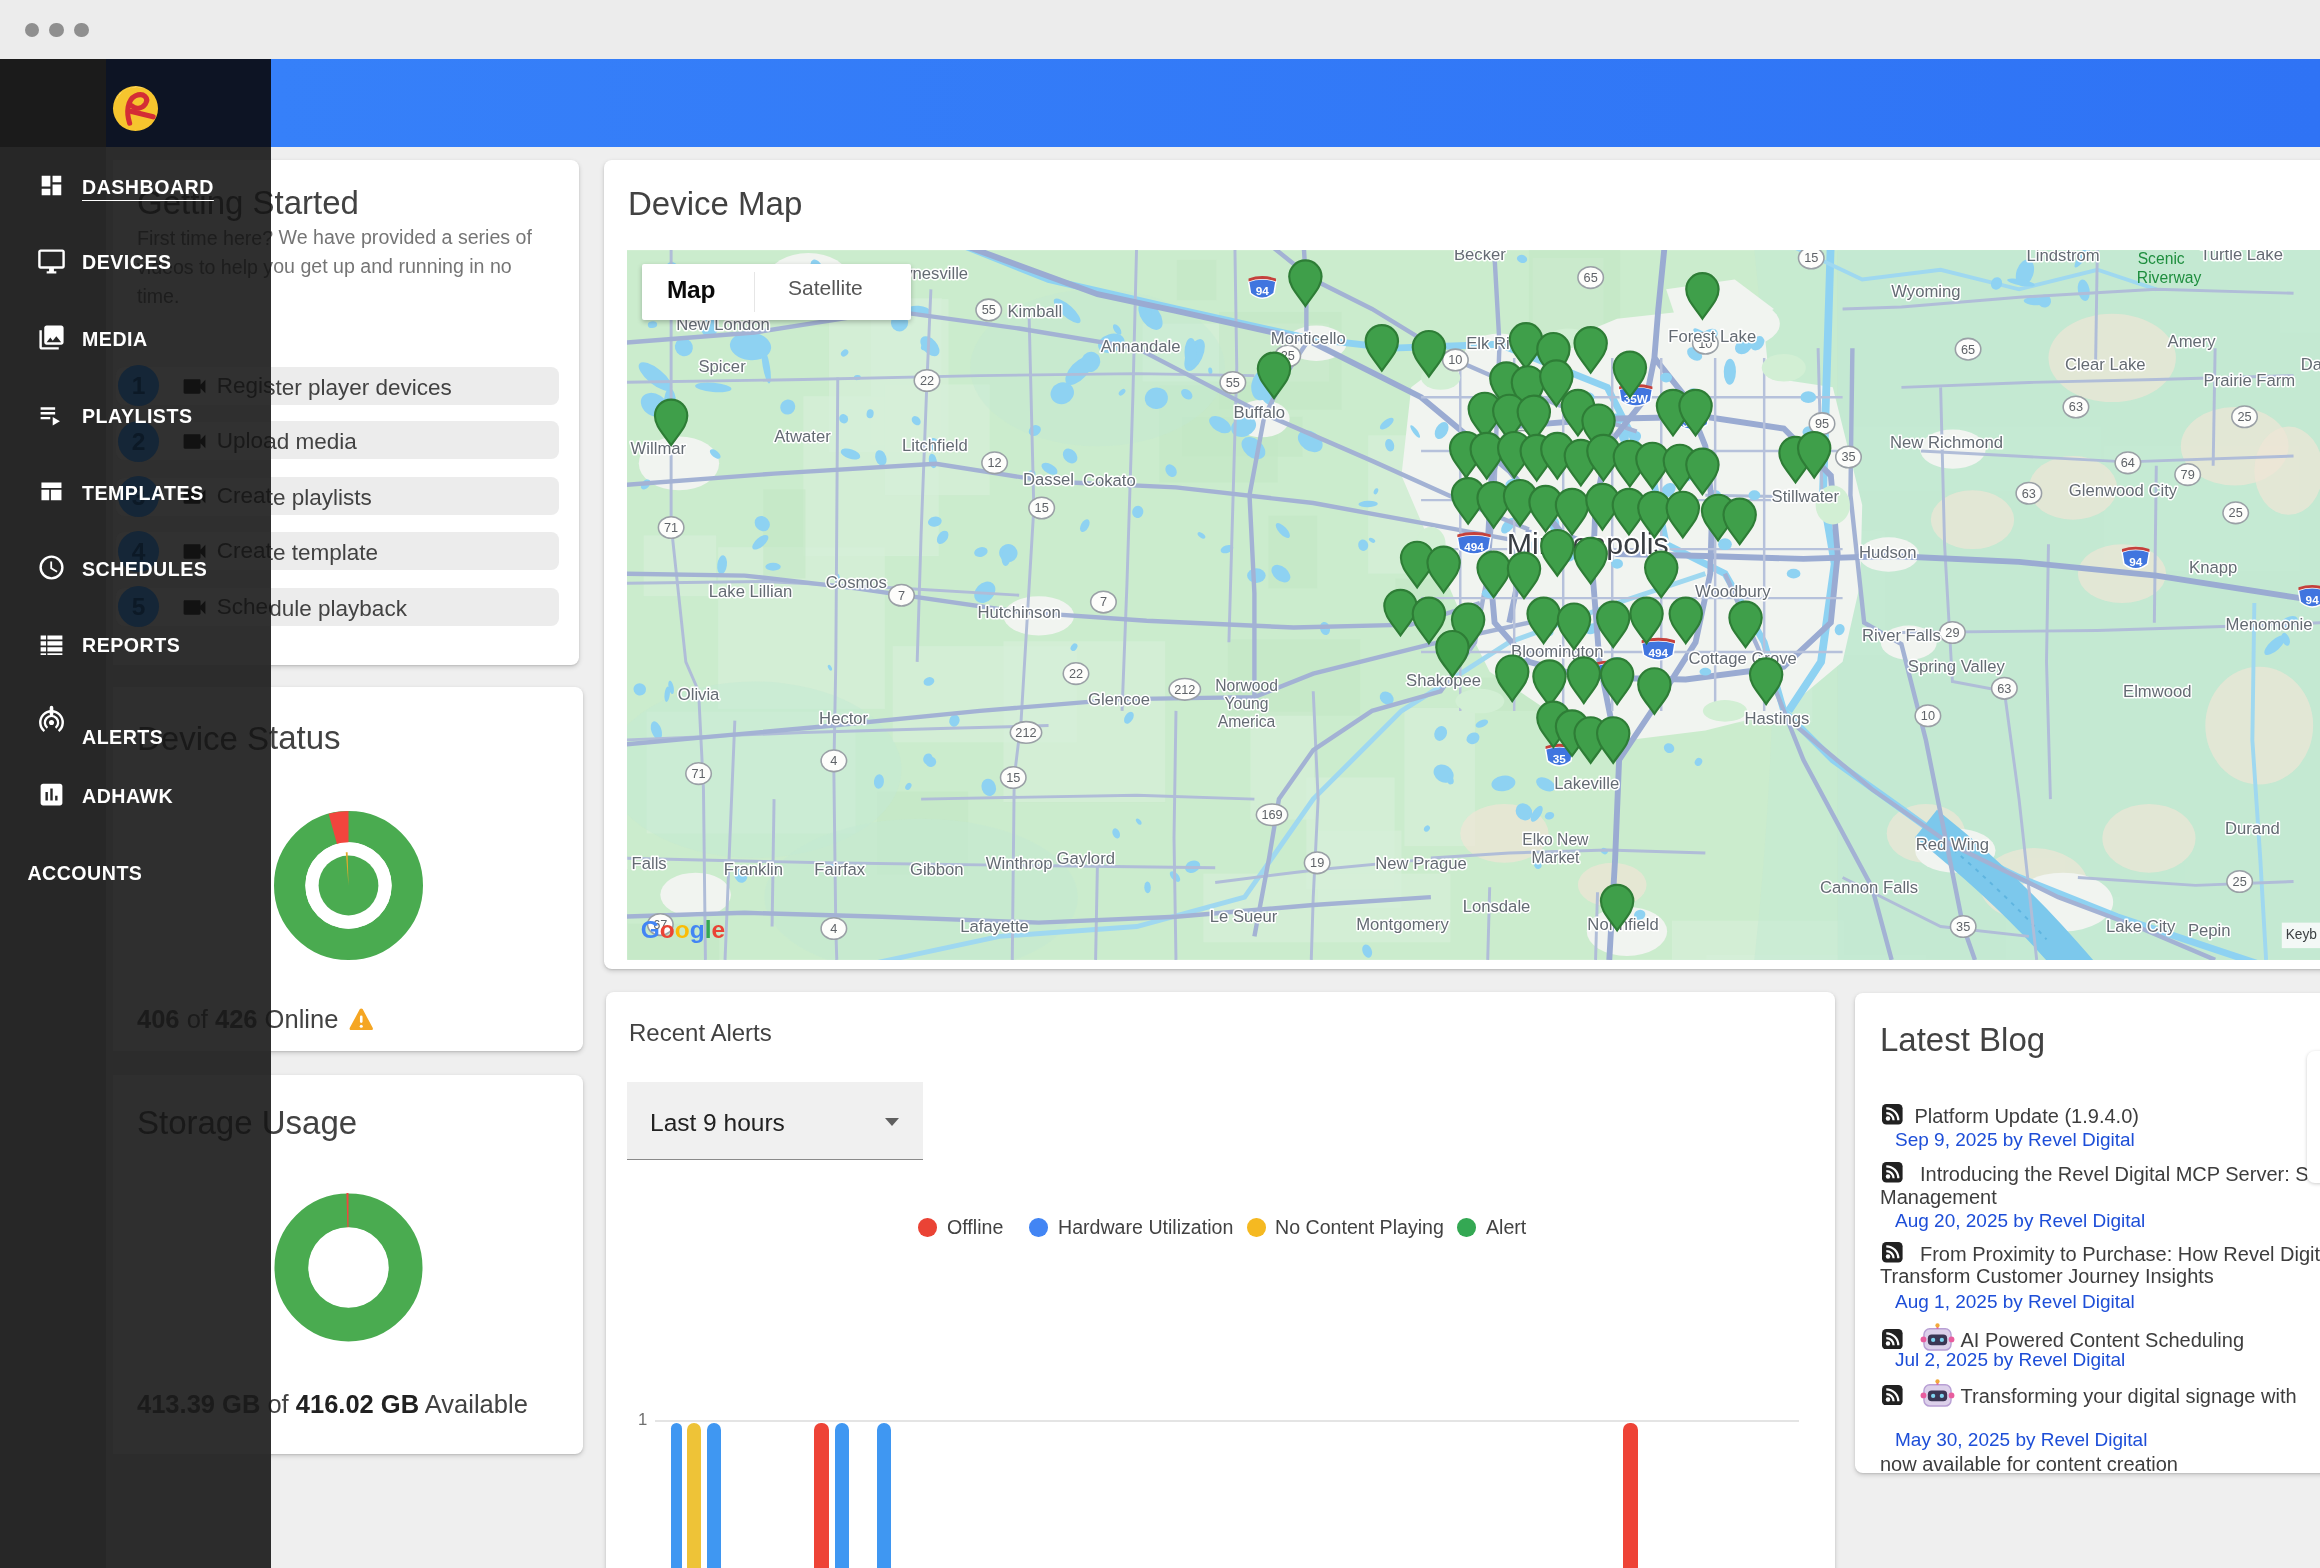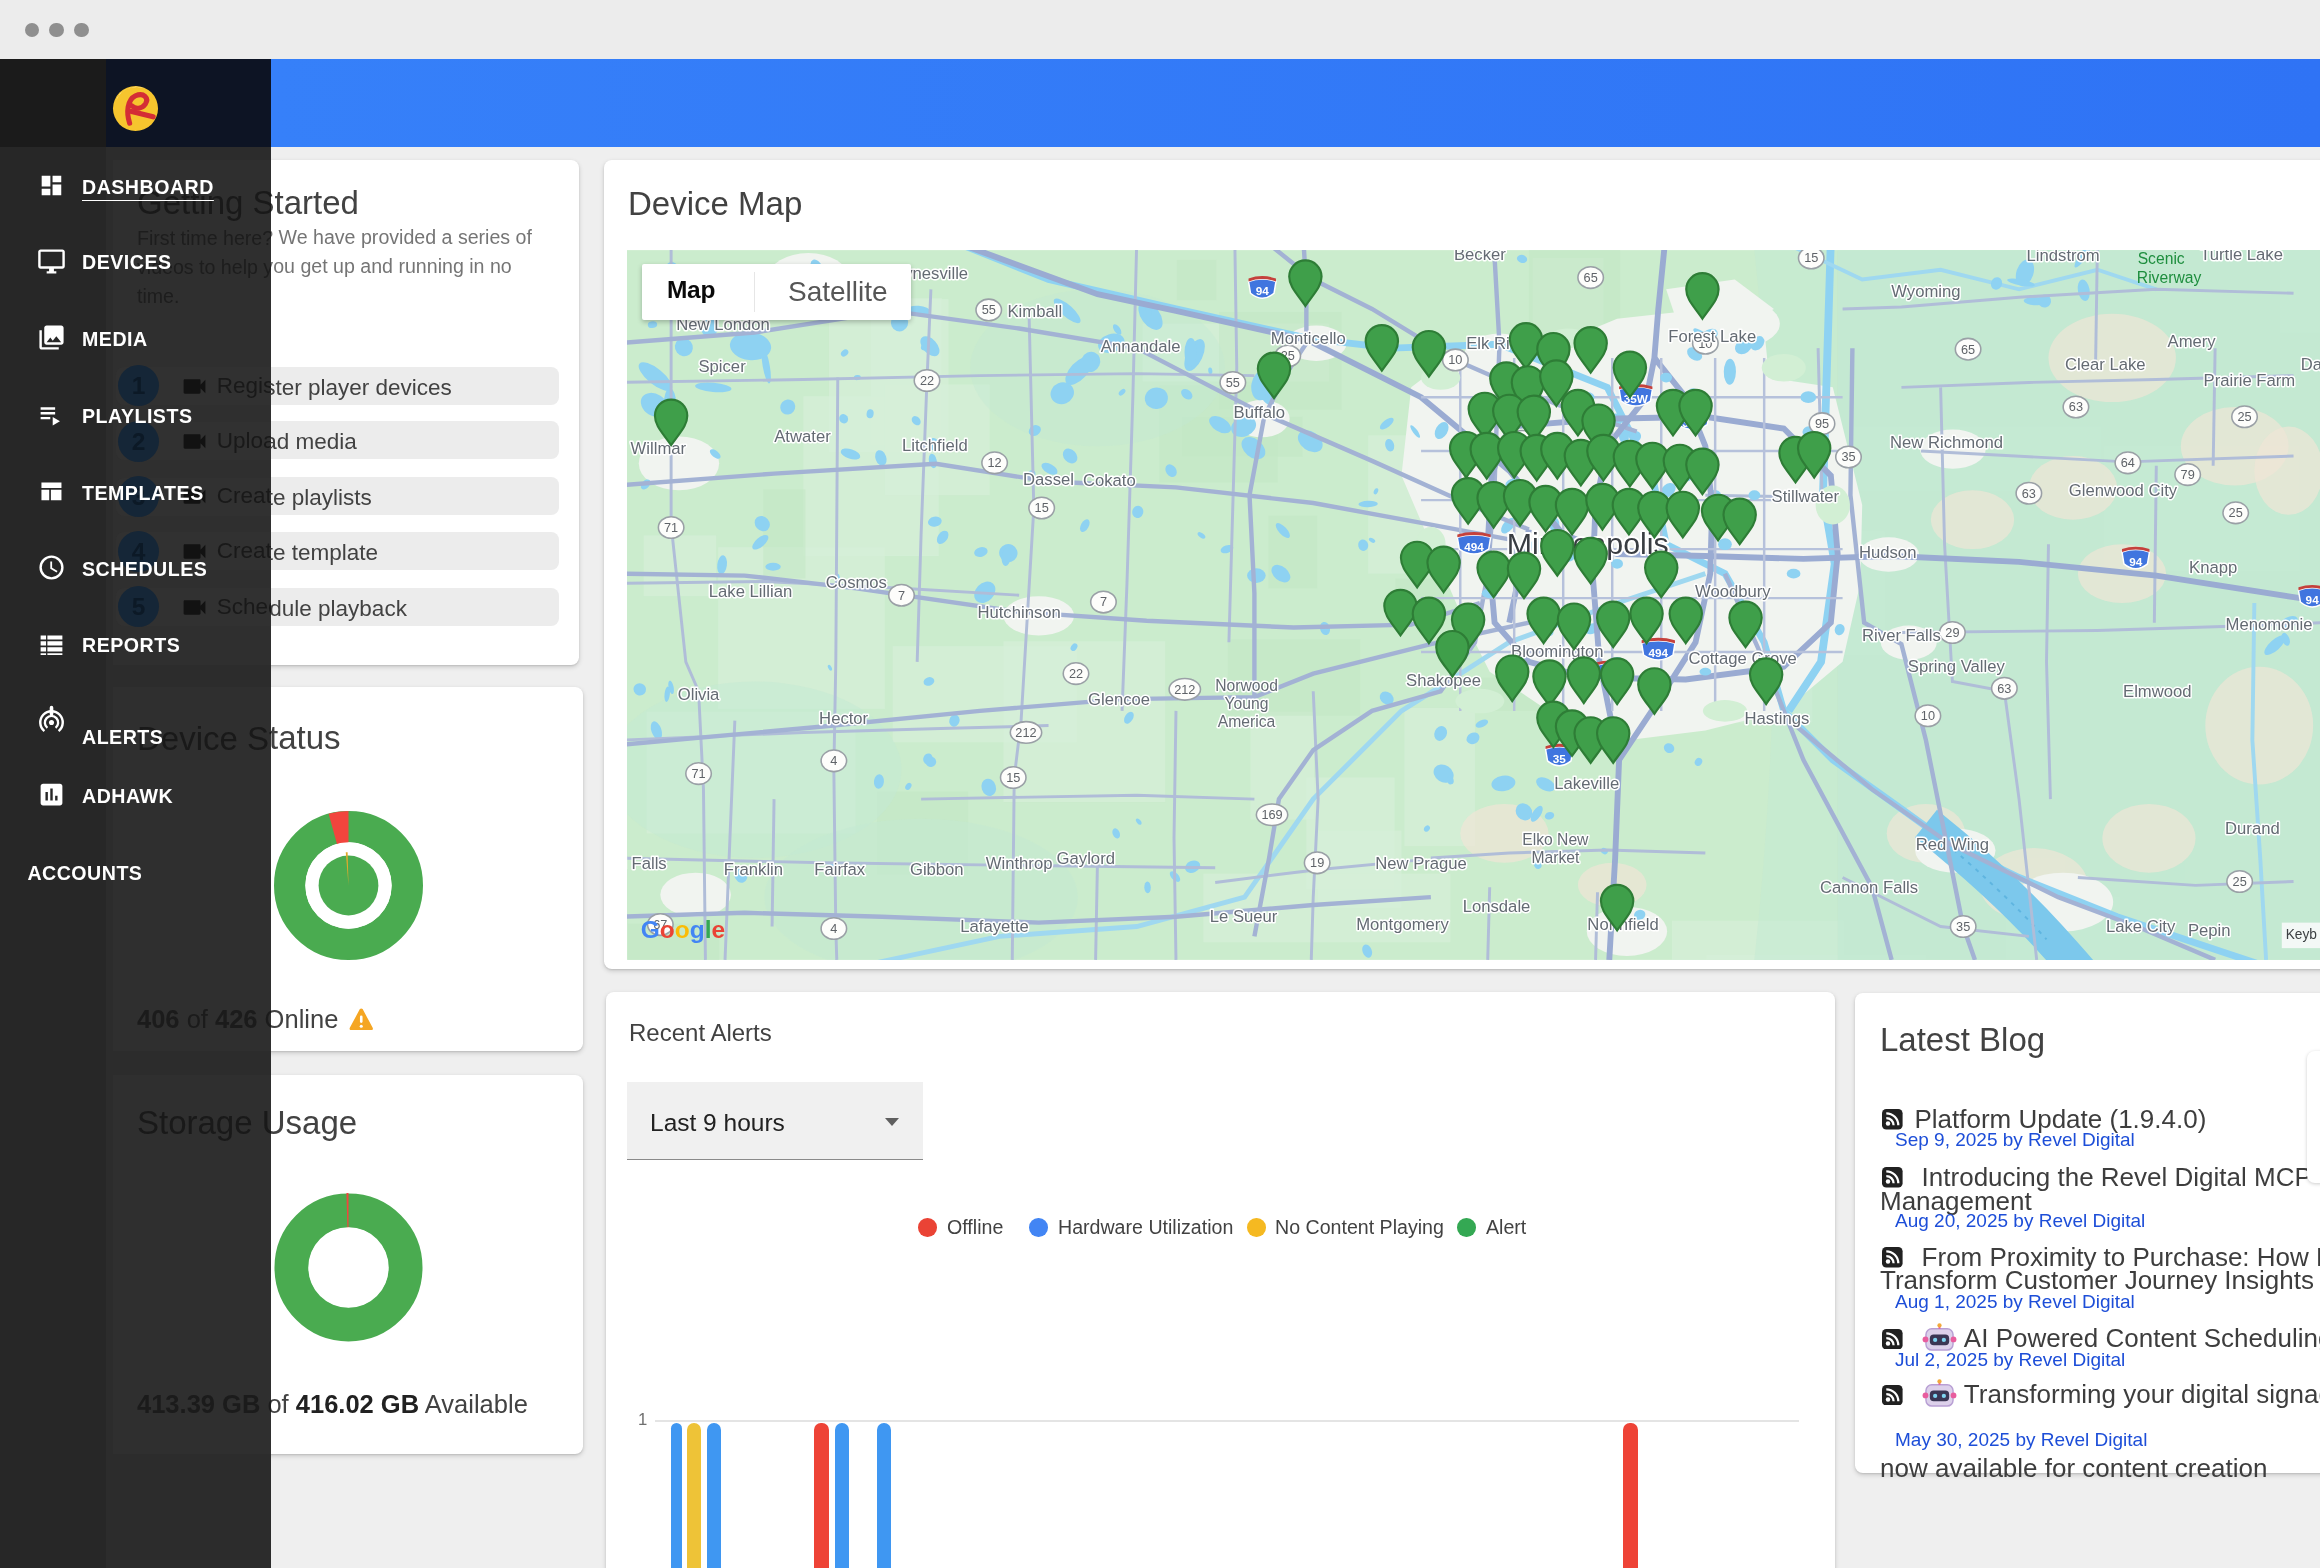--- a/index.html
+++ b/index.html
@@ -11,21 +11,21 @@
 .gr{position:absolute;left:116px;width:155px;height:38px;border-radius:7.8px 0 0 7.8px;background:#313131;}
 .gc{position:absolute;left:118px;width:41px;height:41px;border-radius:50%;background:#152637;color:#0c1926;font-size:24.5px;font-weight:bold;text-align:center;line-height:41px;}
 .gt{position:absolute;left:180px;font-size:22.5px;color:#191919;white-space:nowrap;}
 .cam{width:29px;height:29px;vertical-align:-7.8px;margin-right:7.8px;}
 .row{position:absolute;left:116px;width:443px;height:38px;border-radius:7.8px;background:#ececec;color:#424242;font-size:22.5px;}
 .rt{position:absolute;left:102px;top:7.8px;white-space:nowrap;}
 .camb{width:29px;height:29px;position:absolute;left:65px;top:4.9px;}
 .ldot{position:absolute;top:1218px;width:18.6px;height:18.6px;border-radius:50%;}
 .llab{position:absolute;top:1216px;font-size:19.6px;color:#424242;}
 .bar{position:absolute;top:1423px;width:13.7px;height:145px;border-radius:6.9px 6.9px 0 0;}
-.bt{position:absolute;font-size:26px;color:#3d3d3d;white-space:nowrap;}
+.bt{position:absolute;font-size:20px;color:#3d3d3d;white-space:nowrap;}
 .bd{position:absolute;font-size:19px;color:#1d4ed8;white-space:nowrap;}
 .rss{width:20.6px;height:20.6px;margin-right:11.8px;vertical-align:-2px;}
 .robot{width:35px;height:29px;vertical-align:-4.9px;}
 </style>
 </head>
 <body>
 <div id="stage">
 
   <div class="abs" style="left:0;top:0;width:2321px;height:59px;background:#ececec;"></div>
   <div class="abs" style="left:24.5px;top:22.5px;width:14.7px;height:14.7px;border-radius:50%;background:#8f8f8f;"></div>
@@ -681,21 +681,21 @@
         <use href="#pin" x="1010" y="694"></use>
         <g font-family="Liberation Sans,sans-serif" font-size="25" font-weight="bold">
           <text x="14" y="702"><tspan fill="#4285F4">G</tspan><tspan fill="#EA4335">o</tspan><tspan fill="#FBBC05">o</tspan><tspan fill="#4285F4">g</tspan><tspan fill="#34A853">l</tspan><tspan fill="#EA4335">e</tspan></text>
         </g>
         <rect x="1688" y="686" width="40" height="26" fill="#f8f9fa" opacity="0.9"></rect>
         <text x="1692" y="703" font-size="14" fill="#3c4043" font-family="Liberation Sans,sans-serif">Keyb</text>
       </svg></div>
   <div class="abs" style="left:642px;top:264px;width:269px;height:56px;background:#fff;box-shadow:0 2px 4.9px rgba(0,0,0,0.25);border-radius:2px;"></div>
 <div class="abs" style="left:754px;top:272px;width:1px;height:40px;background:#e6e6e6;"></div>
 <div class="abs" style="left:667px;top:276px;font-size:24.5px;color:#0a0a0a;font-weight:bold;letter-spacing:-0.3px;">Map</div>
-<div class="abs" style="left:788px;top:276px;font-size:28px;color:#565656;">Satellite</div>
+<div class="abs" style="left:788px;top:276px;font-size:21px;color:#565656;">Satellite</div>
 
   <div class="card" style="left:606px;top:992px;width:1229px;height:608px;"></div>
   <div class="ctitle" style="left:629px;top:1019px;font-size:24px;">Recent Alerts</div>
   <div id="alerts">
     <div class="abs" style="left:627px;top:1082px;width:296px;height:77px;background:#f0f0f0;border-bottom:1px solid #8a8a8a;"></div>
     <div class="abs" style="left:650px;top:1109px;font-size:24.5px;color:#212121;">Last 9 hours</div>
     <div class="abs" style="left:885px;top:1118px;width:0;height:0;border-left:7.8px solid transparent;border-right:7.8px solid transparent;border-top:8.8px solid #5f5f5f;"></div>
     <div class="ldot" style="left:918px;background:#ea4335;"></div>
       <div class="llab" style="left:947px;">Offline</div>
     <div class="ldot" style="left:1029px;background:#4285f4;"></div>

